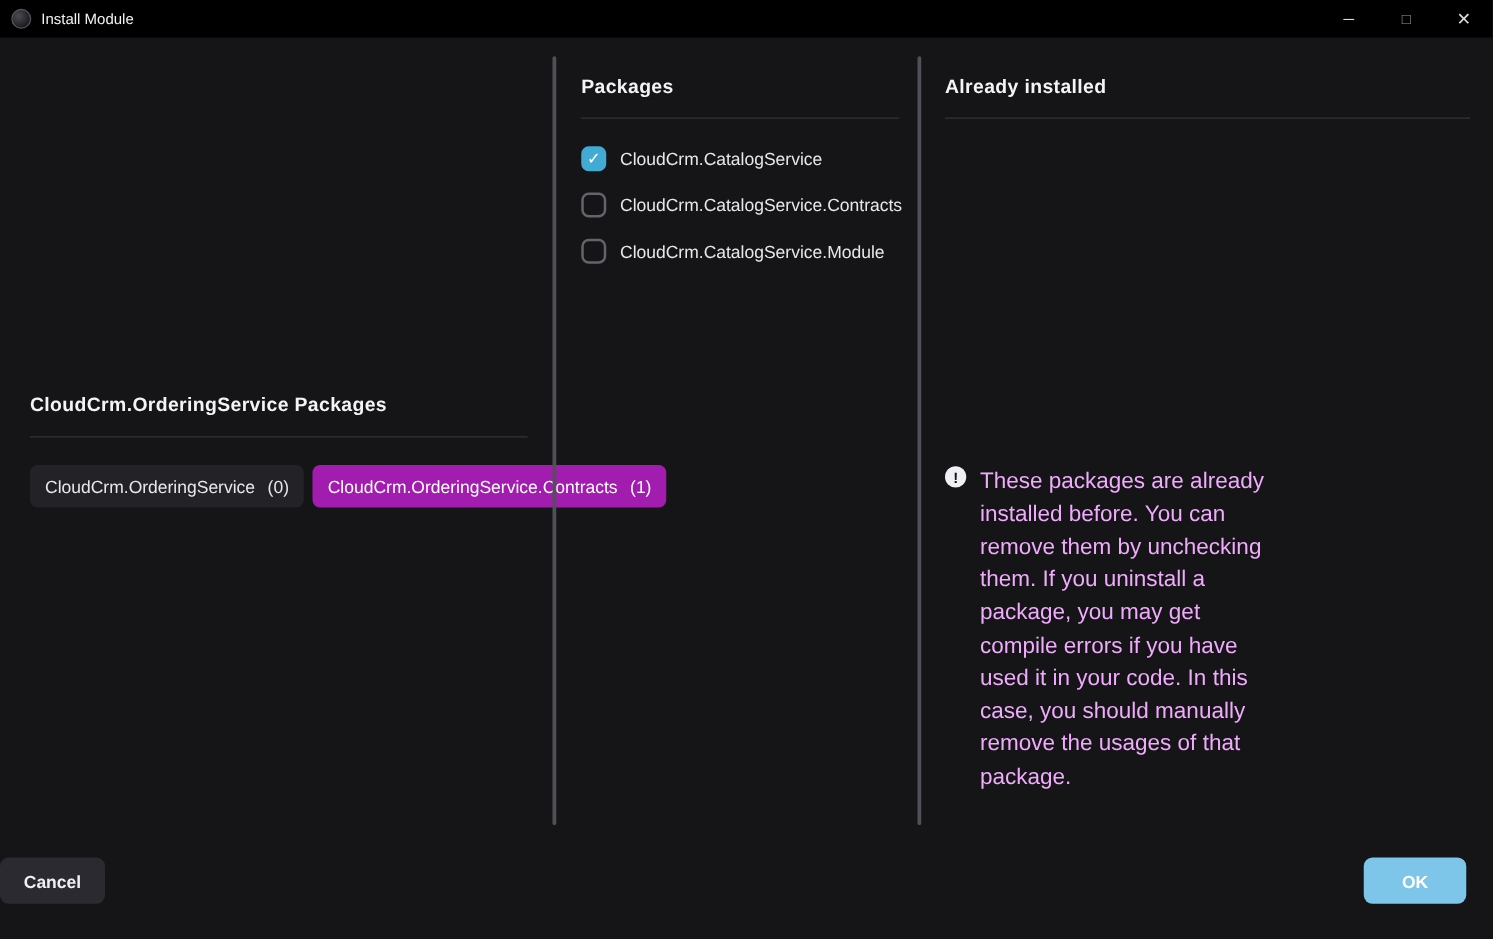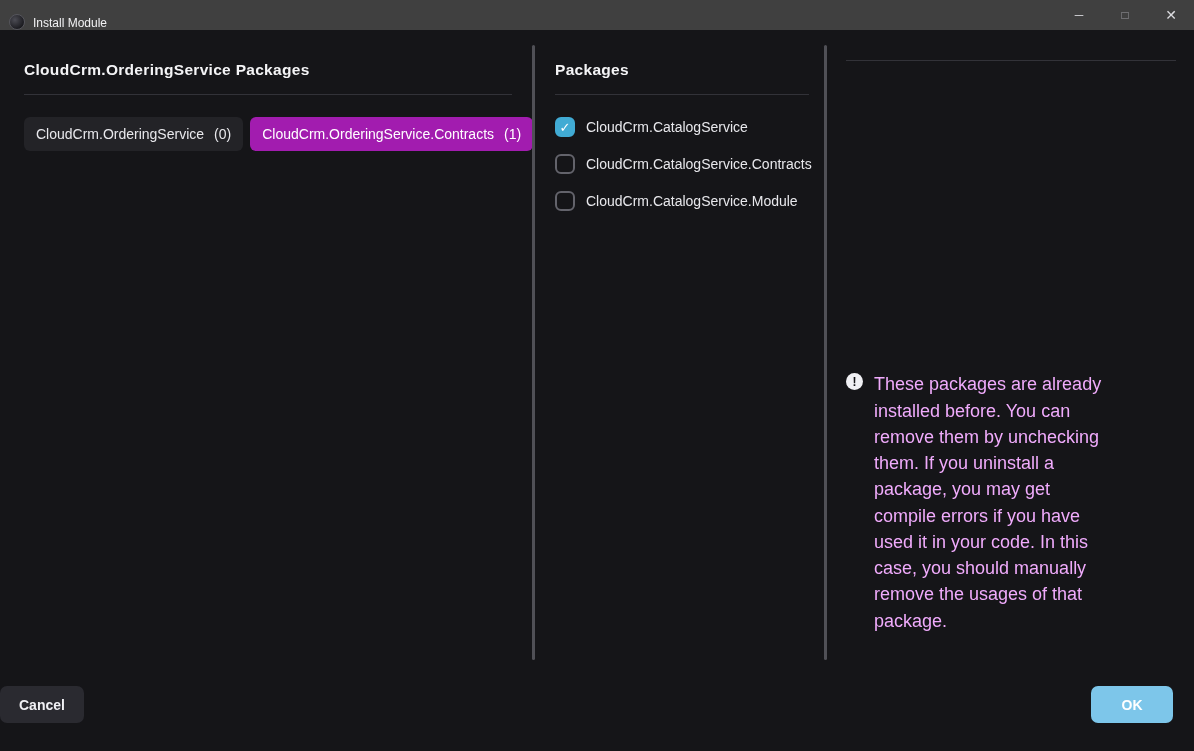--- a/index.html
+++ b/index.html
@@ -7,36 +7,36 @@
   body {
     width: 1194px; height: 751px;
     background: #151518;
     font-family: "Liberation Sans", "DejaVu Sans", sans-serif;
     color: #ececf0;
     overflow: hidden;
   }
   .window { display: flex; flex-direction: column; width: 100%; height: 100%; }
 
   
-  .titlebar { flex: 0 0 30px; height: 30px; background: #404040; display: flex; align-items: flex-end; padding-left: 9px; }
+  .titlebar { flex: 0 0 30px; height: 30px; background: #000000; display: flex; align-items: center; padding-left: 9px; }
   .app-icon { width: 16px; height: 16px; border-radius: 50%; flex: 0 0 16px;
     background: radial-gradient(circle at 35% 35%, #4c4c54, #1b1b20 72%);
     border: 1px solid #55555c; display: inline-block; }
   .window-title { font-size: 12px; margin-left: 8px; color: #f2f2f4; }
   .win-controls { margin-left: auto; display: flex; height: 100%; }
   .win-btn { width: 46px; height: 100%; border: 0; background: transparent; color: #dcdce0;
     font-size: 12px; font-family: inherit; cursor: pointer;
     display: flex; align-items: center; justify-content: center; padding: 0; }
   .win-btn.maxi { color: #9a9aa0; }
   .win-btn.close { font-size: 14px; }
 
   
   .content { flex: 0 0 630px; display: flex; padding-top: 15px; }
   .col { display: flex; flex-direction: column; height: 615px; }
-  .col-left  { width: 532px; padding: 0 20px 0 24px; }
+  .col-left  { width: 442px; padding: 0 20px 0 24px; justify-content: center; }
   .col-mid   { width: 289px; padding: 0 15px 0 20px; }
   .col-right { flex: 1; padding: 0 18px 0 19px; }
   .vsep { width: 3px; height: 615px; background: #505056; border-radius: 2px; flex: 0 0 3px; }
 
   .panel-header { font-size: 15.5px; font-weight: bold; letter-spacing: 0.3px; margin: 16px 0 0 0; color: #f4f4f6; }
   .divider { height: 1px; background: #323238; margin-top: 15px; }
 
   
   .module-list { margin-top: 22px; display: flex; flex-direction: row; gap: 7px; }
   .module-item { height: 34px; border-radius: 6px; background: #232327; display: flex; align-items: center;
@@ -115,20 +115,21 @@
         <div class="pkg-row">
           <span class="checkbox"></span>
           <span class="pkg-label">CloudCrm.CatalogService.Module</span>
         </div>
       </div>
     </div>
 
     <div class="vsep"></div>
 
     <div class="col col-right">
+      <h2 class="panel-header">Already installed</h2>
       <div class="divider"></div>
       <div class="note">
         <span class="note-icon">!</span>
         <span class="note-text">These packages are already installed before. You can remove them by unchecking them. If you uninstall a package, you may get compile errors if you have used it in your code. In this case, you should manually remove the usages of that package.</span>
       </div>
     </div>
 
   </div>
 
   <div class="footer">

